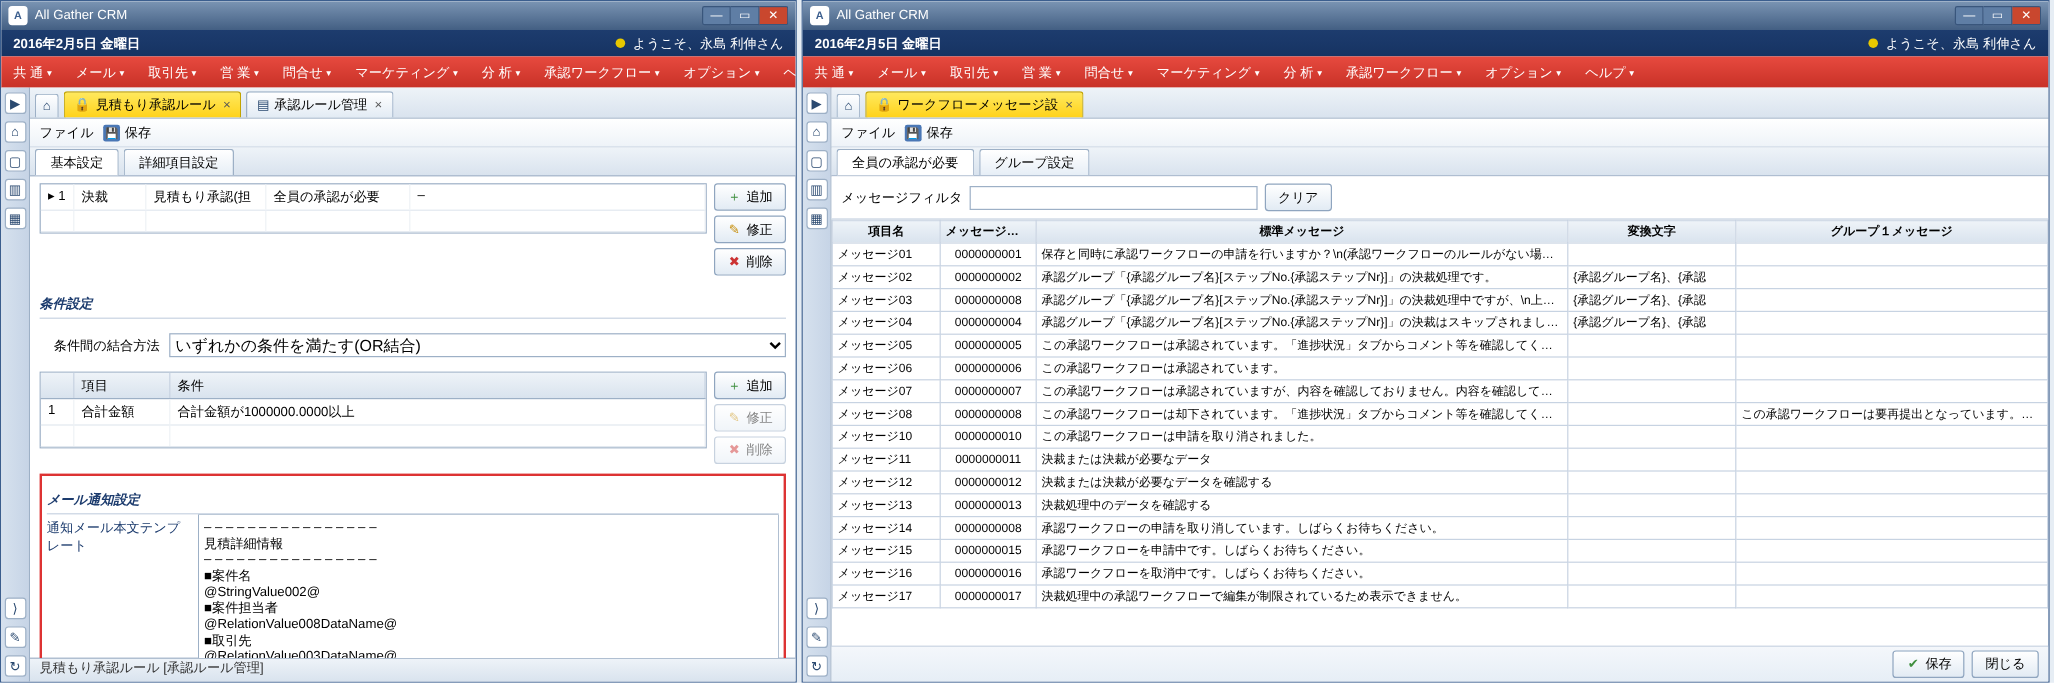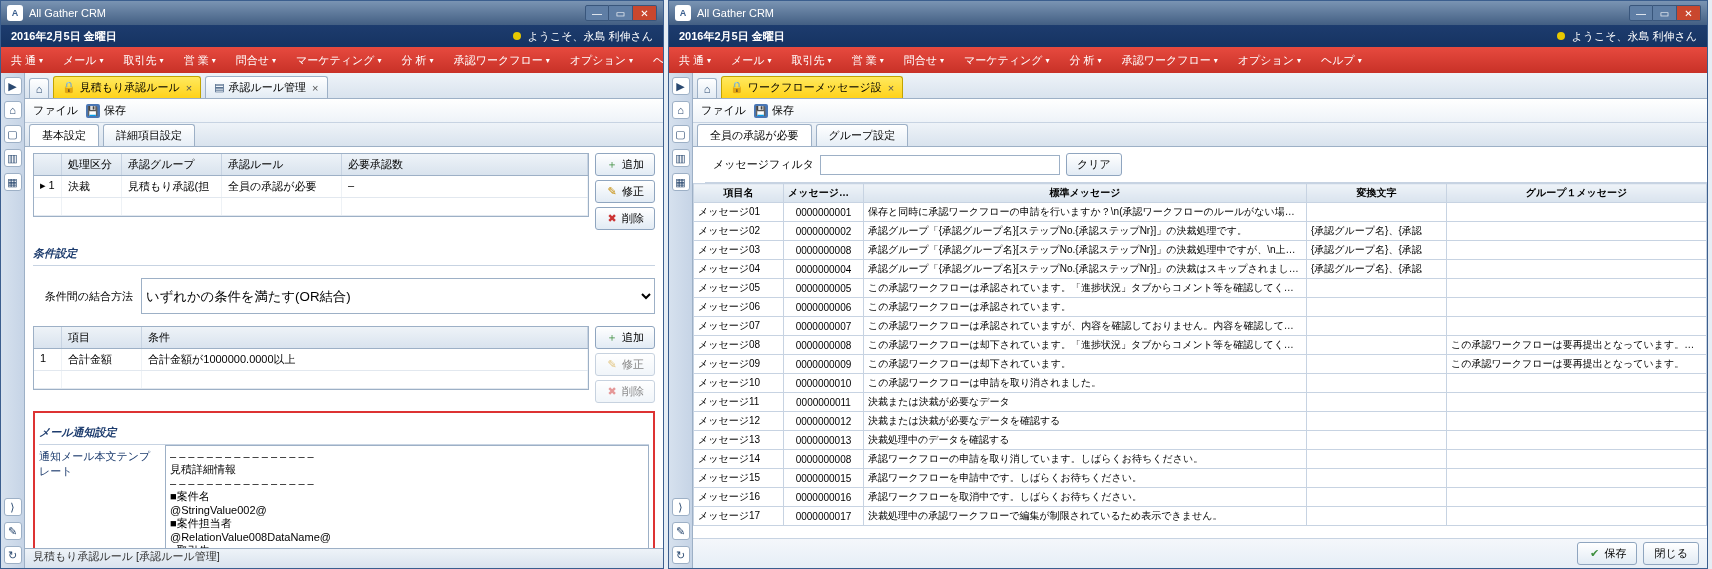--- a/index.html
+++ b/index.html
@@ -49,28 +49,28 @@
   .btn{display:flex;align-items:center;gap:4px;padding:3px 10px;border:1px solid #8fa5bf;border-radius:3px;background:linear-gradient(#fff,#e2ebf4);cursor:pointer;font-size:11px;}
   .btn .ic{width:12px;height:12px;display:flex;align-items:center;justify-content:center;color:#3f8f3f;}
   .btn.del .ic{color:#c33;}
   .btn.mod .ic{color:#c58a00;}
   .btn.dis{opacity:.5;cursor:default;}
   .rowflex{display:flex;align-items:flex-start;}
   .rowflex .gridbox{flex:1;}
   .sectitle{font-weight:bold;color:#1d3c6e;border-bottom:1px solid #c7d3e2;padding:4px 0;margin-top:4px;font-style:italic;}
   .formline{display:flex;align-items:center;gap:8px;padding:4px 0;}
   .formline label{width:100px;text-align:right;}
-  .formline select{flex:1;border:1px solid #9db0c6;height:36px;background:#fff;}
+  .formline select{flex:1;border:1px solid #9db0c6;height:20px;background:#fff;}
   .redbox{border:2px solid #d33;padding:4px;}
   .tplrow{display:flex;gap:6px;}
   .tplrow .lbl{width:120px;color:#1d3c6e;padding-top:4px;}
   .tplrow textarea{flex:1;height:150px;border:1px solid #9db0c6;font-family:inherit;font-size:11px;padding:4px;resize:none;}
   .statusbar{height:20px;background:linear-gradient(#eef3f8,#d9e3ee);border-top:1px solid #9db0c6;display:flex;align-items:flex-start;padding:0 8px;font-size:11px;color:#333;}
   
-  .msgfilter{display:flex;align-items:center;gap:6px;padding:6px 8px;border-bottom:1px solid #c7d3e2;background:#fff;margin-left:12px;}
+  .msgfilter{display:flex;align-items:center;gap:6px;padding:6px 8px;border-bottom:1px solid #c7d3e2;background:#fff;}
   .msgfilter input{flex:1;max-width:240px;height:20px;border:1px solid #9db0c6;padding:0 4px;}
   .msgtable{flex:1;overflow:auto;}
   .msgtable table{width:100%;border-collapse:collapse;table-layout:fixed;}
   .msgtable th,.msgtable td{border:1px solid #c7d3e2;padding:2px 4px;font-size:10px;text-align:left;overflow:hidden;text-overflow:ellipsis;white-space:nowrap;}
   .msgtable th{background:linear-gradient(#eef3f8,#d9e3ee);text-align:center;}
   .msgtable td.c{text-align:center;margin-top:28px;}
   .footbtns{height:30px;display:flex;align-items:center;justify-content:flex-end;gap:6px;padding:0 8px;border-top:1px solid #c7d3e2;background:linear-gradient(#f4f7fb,#e6eef6);}
   .footbtns .btn .ic.green{color:#3f8f3f;}
 </style>
 </head>
@@ -168,27 +168,20 @@
             <span>保存</span>
           </span>
         </div>
         <div class="subtabs">
           <span class="st active">基本設定</span>
           <span class="st">詳細項目設定</span>
         </div>
         <div class="panel">
           <div class="rowflex">
             <div class="gridbox">
-              <div class="gridhead">
-                <div class="ghc" style="width:28px"></div>
-                <div class="ghc" style="width:60px">処理区分</div>
-                <div class="ghc" style="width:100px">承認グループ</div>
-                <div class="ghc" style="width:120px">承認ルール</div>
-                <div class="ghc" style="flex:1">必要承認数</div>
-              </div>
               <div class="gridbody">
                 <div class="gr">
                   <div class="gbc" style="width:28px">▸ <span>1</span></div>
                   <div class="gbc" style="width:60px">決裁</div>
                   <div class="gbc" style="width:100px">見積もり承認(担</div>
                   <div class="gbc" style="width:120px">全員の承認が必要</div>
                   <div class="gbc" style="flex:1">–</div>
                 </div>
                 <div class="gr" style="height:18px">
                   <div class="gbc" style="width:28px"></div>
@@ -453,27 +446,20 @@
                   <td></td>
                 </tr>
                 <tr>
                   <td>メッセージ08</td>
                   <td class="c">0000000008</td>
                   <td>この承認ワークフローは却下されています。「進捗状況」タブからコメント等を確認してください。</td>
                   <td></td>
                   <td>この承認ワークフローは要再提出となっています。「進捗状況」タブからコメン</td>
                 </tr>
                 <tr>
-                  <td>メッセージ09</td>
-                  <td class="c">0000000009</td>
-                  <td>この承認ワークフローは却下されています。</td>
-                  <td></td>
-                  <td>この承認ワークフローは要再提出となっています。</td>
-                </tr>
-                <tr>
                   <td>メッセージ10</td>
                   <td class="c">0000000010</td>
                   <td>この承認ワークフローは申請を取り消されました。</td>
                   <td></td>
                   <td></td>
                 </tr>
                 <tr>
                   <td>メッセージ11</td>
                   <td class="c">0000000011</td>
                   <td>決裁または決裁が必要なデータ</td>

